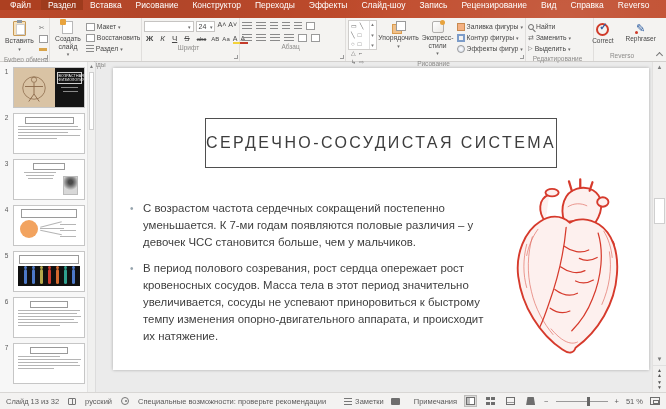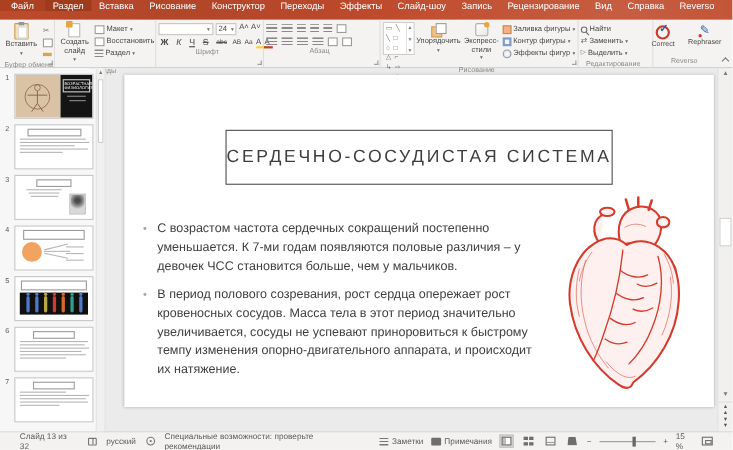--- a/index.html
+++ b/index.html
@@ -108,21 +108,21 @@
   
   .vscroll { width:14px; background:#f1f0ef; border-left:1px solid #e2e1e0; display:flex; flex-direction:column; font-size:6px; color:#7a7a7a; }
   .vscroll .arr { height:11px; text-align:center; line-height:11px; }
   .vscroll .track { flex:1; position:relative; }
   .vscroll .vthumb { position:absolute; left:1px; right:1px; top:125px; height:26px; background:#fff; border:1px solid #cfcfcf; }
   .vscroll .navs { border-top:1px solid #e0e0e0; padding:2px 0; display:flex; flex-direction:column; gap:2px; align-items:center; }
   .dbl { font-size:5px; line-height:5px; color:#555; text-align:center; }
 
   
   .statusbar { height:17px; background:#f3f2f1; border-top:1px solid #d8d6d4; display:flex; align-items:center;
-    font-size:7.5px; color:#5a5a5a; padding:0 18px; gap:9px; }
+    font-size:7.5px; color:#5a5a5a; padding:0 6px; gap:9px; }
   .sb-ic-book { width:8px; height:7px; border:1px solid #777; border-radius:1px; position:relative; }
   .sb-ic-book::after { content:""; position:absolute; left:3px; top:0; width:1px; height:5px; background:#777; }
   .sb-ic-access { width:8px; height:8px; border:1px solid #777; border-radius:50%; position:relative; }
   .sb-ic-access::after { content:""; position:absolute; left:2.5px; top:1.5px; width:2px; height:2px; border-radius:50%; background:#777; }
   .sb-right { margin-left:auto; display:flex; align-items:center; gap:7px; }
   .sb-ic-notes { width:8px; height:7px; background:repeating-linear-gradient(to bottom,#777 0 1px,transparent 1px 3px); }
   .sb-ic-comm { width:9px; height:7px; background:#6e6e6e; border-radius:1px; position:relative; }
   .sb-ic-comm::after { content:""; position:absolute; left:2px; bottom:-2px; border:2px solid transparent; border-top-color:#6e6e6e; }
   .viewbtn { width:13px; height:12px; display:flex; align-items:center; justify-content:center; }
   .viewbtn.active { background:#dcdbda; border:1px solid #bdbcba; }
@@ -544,37 +544,37 @@
   <span class="sb-ic-book"></span>
   <span>русский</span>
   <span class="sb-ic-access"></span>
   <span>Специальные возможности: проверьте рекомендации</span>
 
   <div class="sb-right">
     <span style="display:flex;align-items:center;gap:3px">
       <span class="sb-ic-notes"></span>
       <span>Заметки</span>
     </span>
-    <span style="display:flex;align-items:center;gap:3px">
+    <span style="display:flex;align-items:center;gap:14px">
       <span class="sb-ic-comm"></span>
       <span>Примечания</span>
     </span>
     <span class="viewbtn active">
         <span class="vb1"></span>
       </span>
     <span class="viewbtn">
         <span class="vb2"></span>
       </span>
     <span class="viewbtn">
         <span class="vb3"></span>
       </span>
     <span class="viewbtn">
         <span class="vb4"></span>
       </span>
     <span>−</span>
     <span class="zoomtrack">
         <span class="zoomthumb"></span>
       </span>
     <span>+</span>
-    <span>15 %</span>
+    <span>51 %</span>
     <span class="fitic"></span>
   </div>
 </div>
 
 </body></html>

